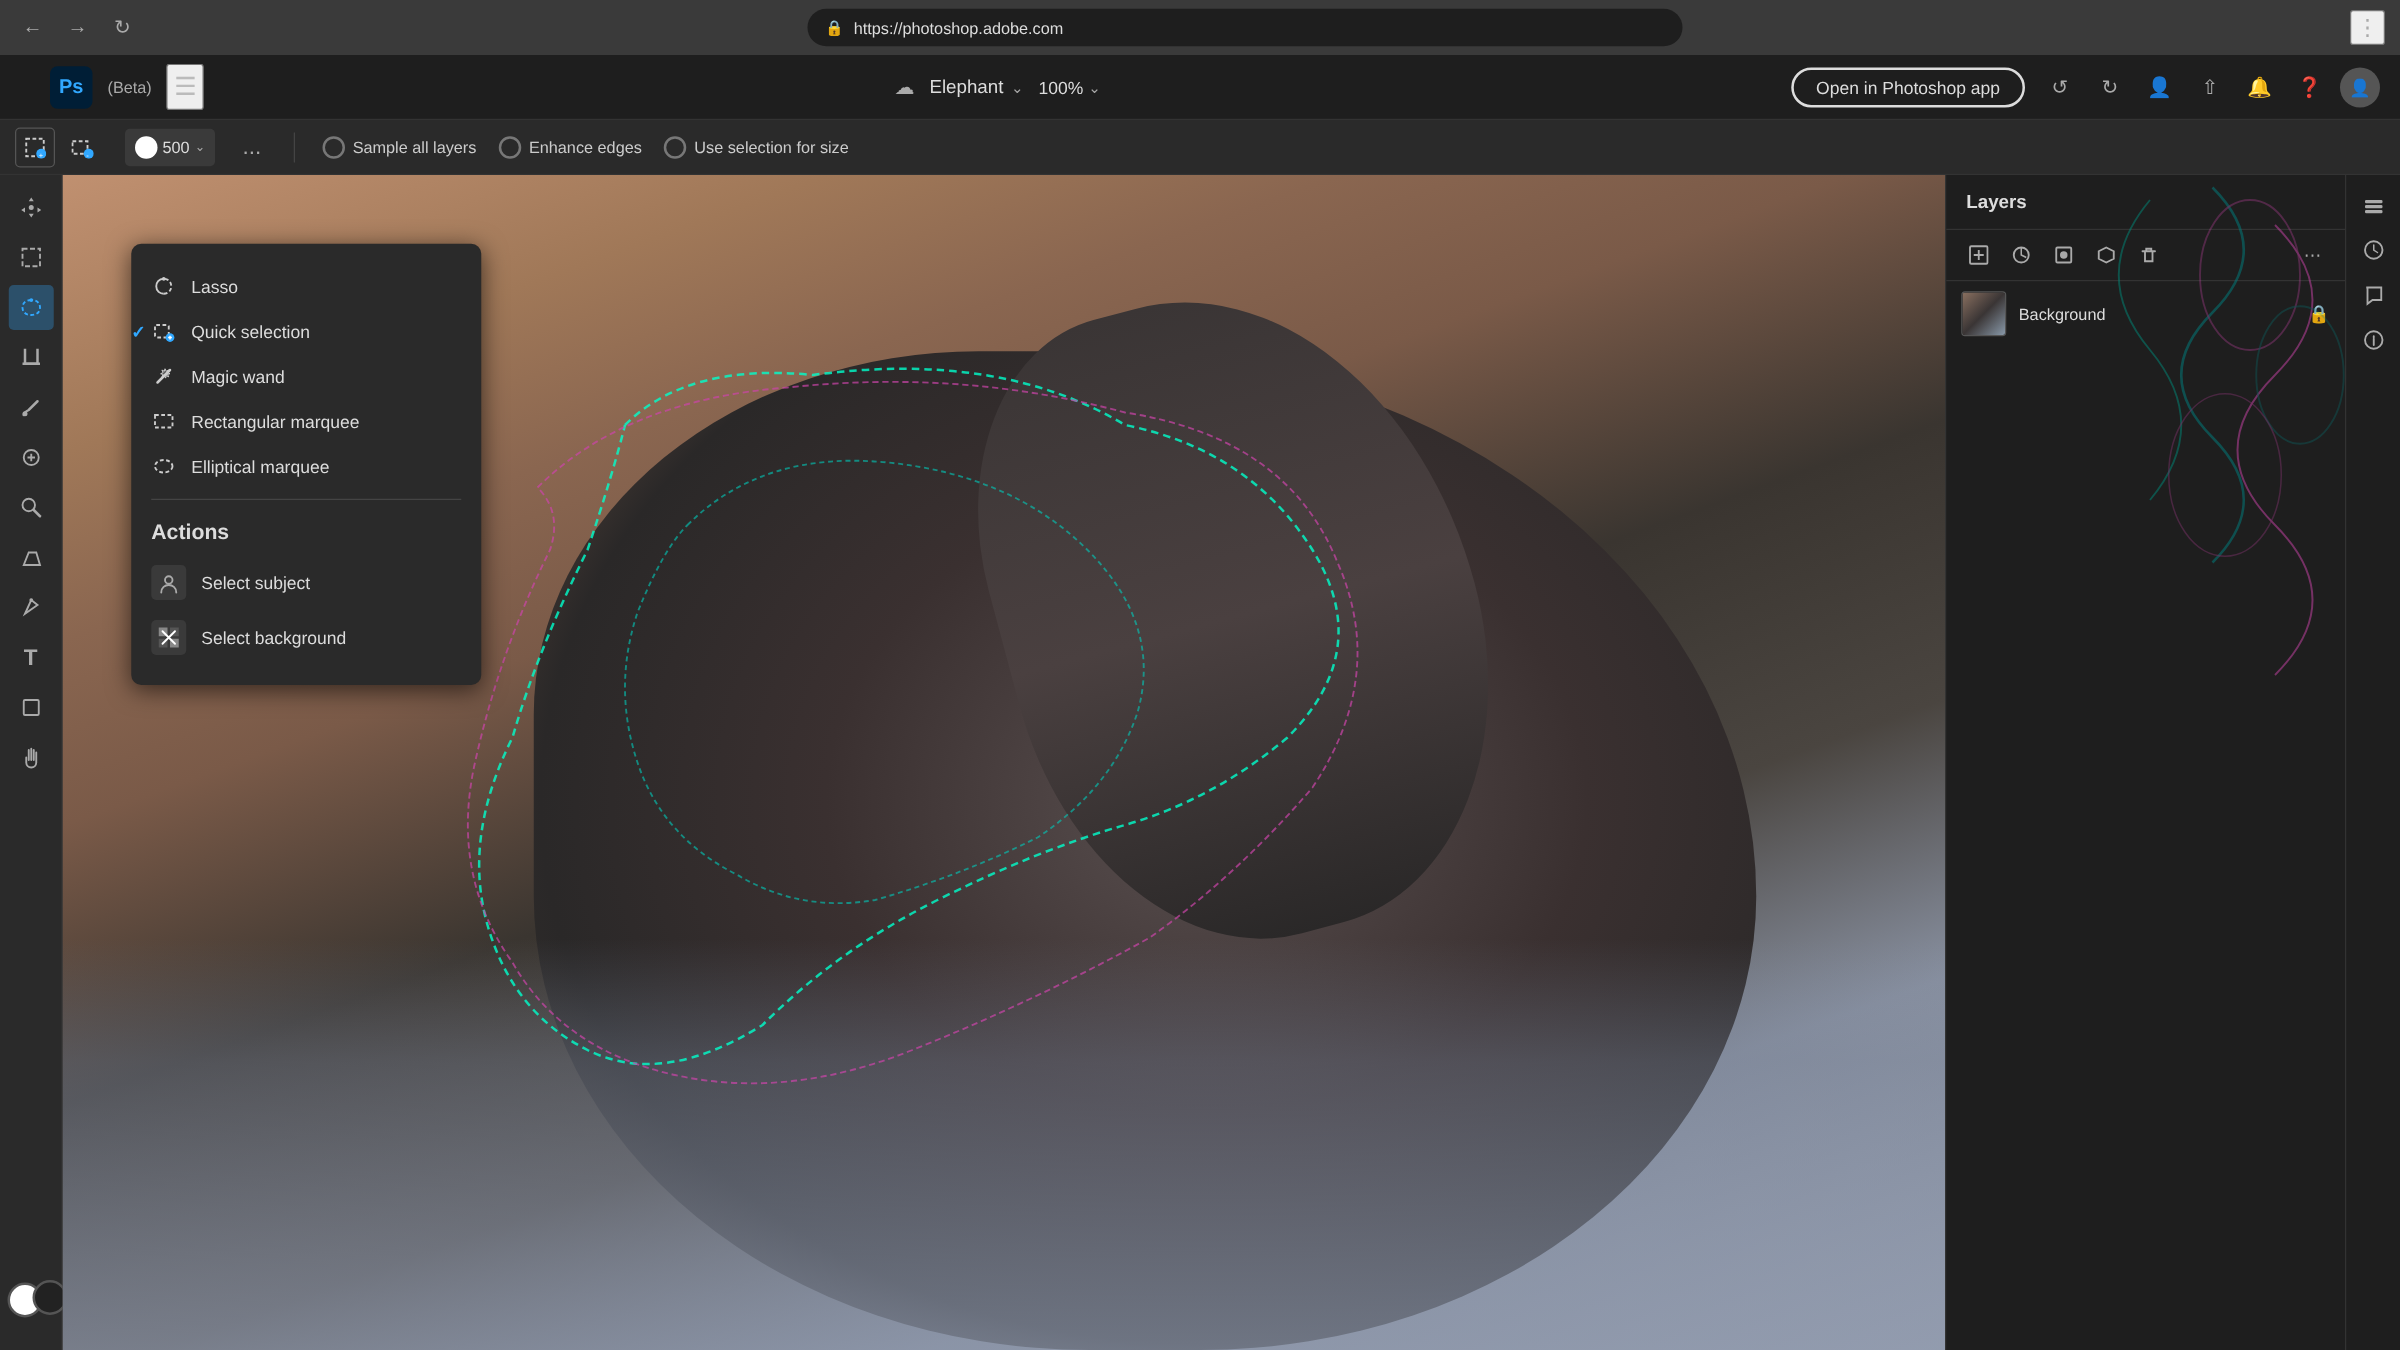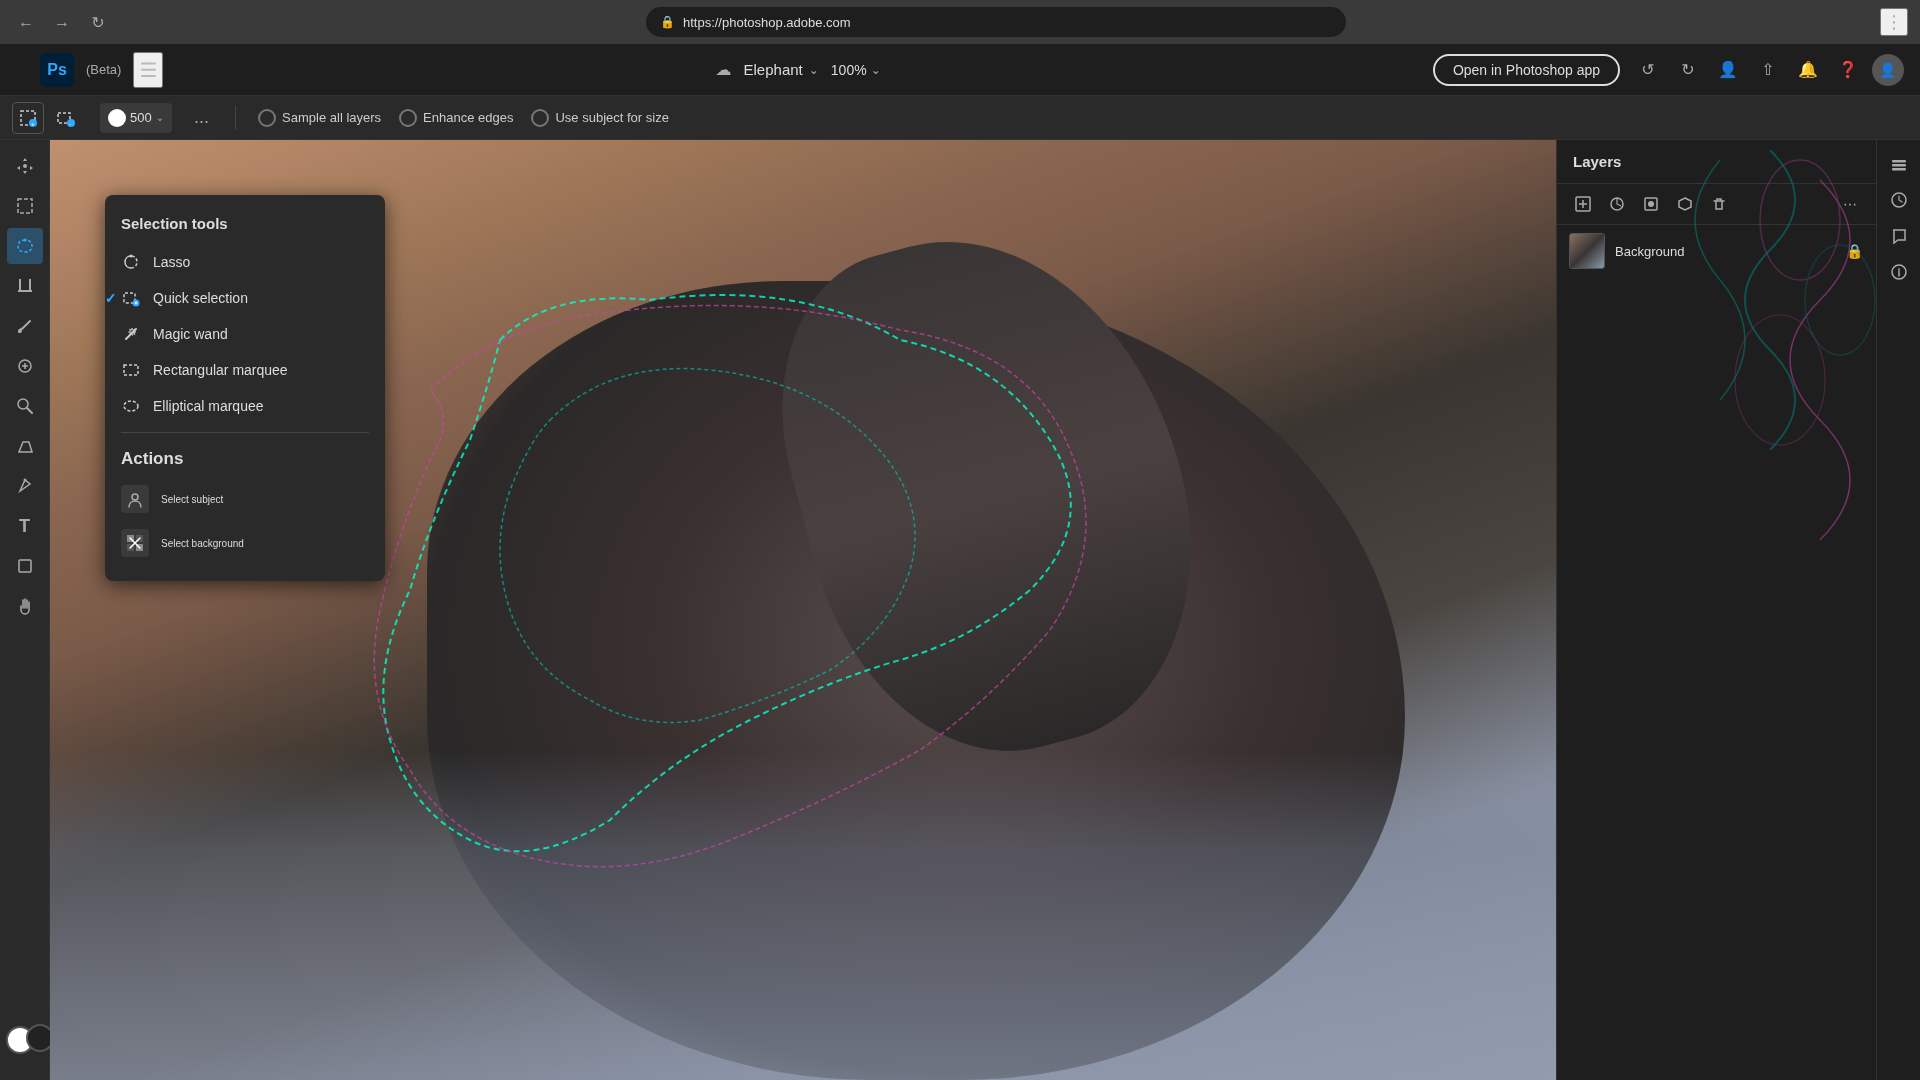--- a/index.html
+++ b/index.html
@@ -58,21 +58,21 @@
     .selection-panel { position: absolute; top: 55px; left: 55px; width: 280px; background: #2a2a2a; border-radius: 8px; box-shadow: 0 4px 20px rgba(0,0,0,0.6); padding: 16px 0; z-index: 100; }
     .panel-section-title { color: #ddd; font-size: 15px; font-weight: 600; padding: 4px 16px 12px; }
     .panel-item { display: flex; align-items: center; gap: 12px; padding: 8px 16px; cursor: pointer; border-radius: 4px; mx: 4px; position: relative; }
     .panel-item .item-icon { width: 20px; height: 20px; display: flex; align-items: center; justify-content: center; color: #ccc; font-size: 14px; flex-shrink: 0; }
     .panel-item .item-label { color: #ddd; font-size: 14px; }
     .panel-item .check-mark { position: absolute; left: 0; color: #31a8ff; font-size: 14px; font-weight: bold; }
     .panel-divider { height: 1px; background: #444; margin: 8px 16px; }
     .panel-actions-title { color: #ddd; font-size: 17px; font-weight: 600; padding: 8px 16px; }
     .action-item { display: flex; align-items: center; gap: 12px; padding: 8px 16px; cursor: pointer; }
     .action-icon { width: 28px; height: 28px; background: #3a3a3a; border-radius: 4px; display: flex; align-items: center; justify-content: center; font-size: 14px; color: #aaa; flex-shrink: 0; }
-    .action-label { color: #ddd; font-size: 10px; }
+    .action-label { color: #ddd; font-size: 14px; }
 
     
     .right-panel { width: 320px; background: #1e1e1e; border-left: 1px solid #333; display: flex; flex-direction: column; }
     .right-panel-top { display: flex; align-items: center; justify-content: space-between; padding: 0 16px; height: 44px; border-bottom: 1px solid #333; }
     .layers-title { color: #ddd; font-size: 15px; font-weight: 600; }
     .right-panel-icons { display: flex; align-items: center; gap: 6px; }
     .layers-toolbar { display: flex; align-items: center; padding: 6px 12px; gap: 6px; border-bottom: 1px solid #333; }
     .layer-tool-btn { width: 28px; height: 28px; display: flex; align-items: center; justify-content: center; color: #aaa; cursor: pointer; font-size: 14px; border-radius: 4px; }
     .layer-item { display: flex; align-items: center; gap: 10px; padding: 8px 12px; cursor: pointer; }
     .layer-thumbnail { width: 36px; height: 36px; border-radius: 3px; overflow: hidden; flex-shrink: 0; background: linear-gradient(135deg, #8a7060 0%, #6a5548 50%, #888890 100%); border: 1px solid #555; }
@@ -160,21 +160,21 @@
     <span class="toggle-label">Sample all layers</span>
   </div>
 
   <div class="toggle-opt">
     <div class="toggle-circle"></div>
     <span class="toggle-label">Enhance edges</span>
   </div>
 
   <div class="toggle-opt">
     <div class="toggle-circle"></div>
-    <span class="toggle-label">Use subject for size</span>
+    <span class="toggle-label">Use selection for size</span>
   </div>
 </div>
 
 <div class="main-area">
 
   <div class="left-sidebar">
     <div class="sidebar-tool">
       <svg width="20" height="20" viewBox="0 0 20 20" fill="currentColor">
         <path d="M10 2l-2 3h4l-2-3zm0 16l-2-3h4l-2 3zm-8-6l3 2v-4l-3 2zm16 0l-3 2v-4l3 2zM10 8a2 2 0 100 4 2 2 0 000-4z"></path>
       </svg>
@@ -260,21 +260,20 @@
     <svg style="position:absolute; inset:0; width:100%; height:100%; pointer-events:none;">
 
       <path d="M 450 200 Q 500 150 600 160 Q 750 140 850 200 Q 950 220 1000 300 Q 1050 380 980 450 Q 920 500 850 520 Q 780 540 700 580 Q 620 620 560 680 Q 480 730 420 700 Q 360 670 340 600 Q 320 530 360 450 Q 380 380 420 300 Q 440 240 450 200" stroke="#00ffcc" stroke-width="2" fill="none" stroke-dasharray="6 4" opacity="0.8"></path>
 
       <path d="M 380 250 Q 450 180 580 170 Q 720 155 850 190 Q 980 210 1020 310 Q 1060 400 1000 490 Q 940 560 870 610 Q 780 660 680 700 Q 580 740 490 720 Q 400 700 360 630 Q 310 560 330 470 Q 350 380 390 300 Q 400 270 380 250" stroke="#cc44aa" stroke-width="1.5" fill="none" stroke-dasharray="5 3" opacity="0.7"></path>
 
       <path d="M 500 280 Q 560 220 660 230 Q 760 240 820 300 Q 880 360 860 430 Q 840 490 780 530 Q 720 560 650 580 Q 590 590 540 560 Q 480 530 460 470 Q 440 410 460 350 Q 480 300 500 280" stroke="#00ccbb" stroke-width="1.5" fill="none" stroke-dasharray="4 3" opacity="0.6"></path>
     </svg>
 
     <div class="selection-panel">
-      <div class="panel-section-title">Selection tools</div>
 
       <div class="panel-item">
         <div class="item-icon">
           <svg width="18" height="18" viewBox="0 0 18 18" fill="none">
             <path d="M9 3 C5 3, 3 6, 3 9 C3 13, 6 15, 9 15" stroke="#ccc" stroke-width="1.5" fill="none"></path>
             <path d="M9 15 C12 15, 15 13, 15 9 C15 6, 13 3, 9 3" stroke="#ccc" stroke-width="1.5" fill="none" stroke-dasharray="3 2"></path>
             <circle cx="9" cy="3" r="1.5" fill="#ccc"></circle>
           </svg>
         </div>
         <span class="item-label">Lasso</span>

